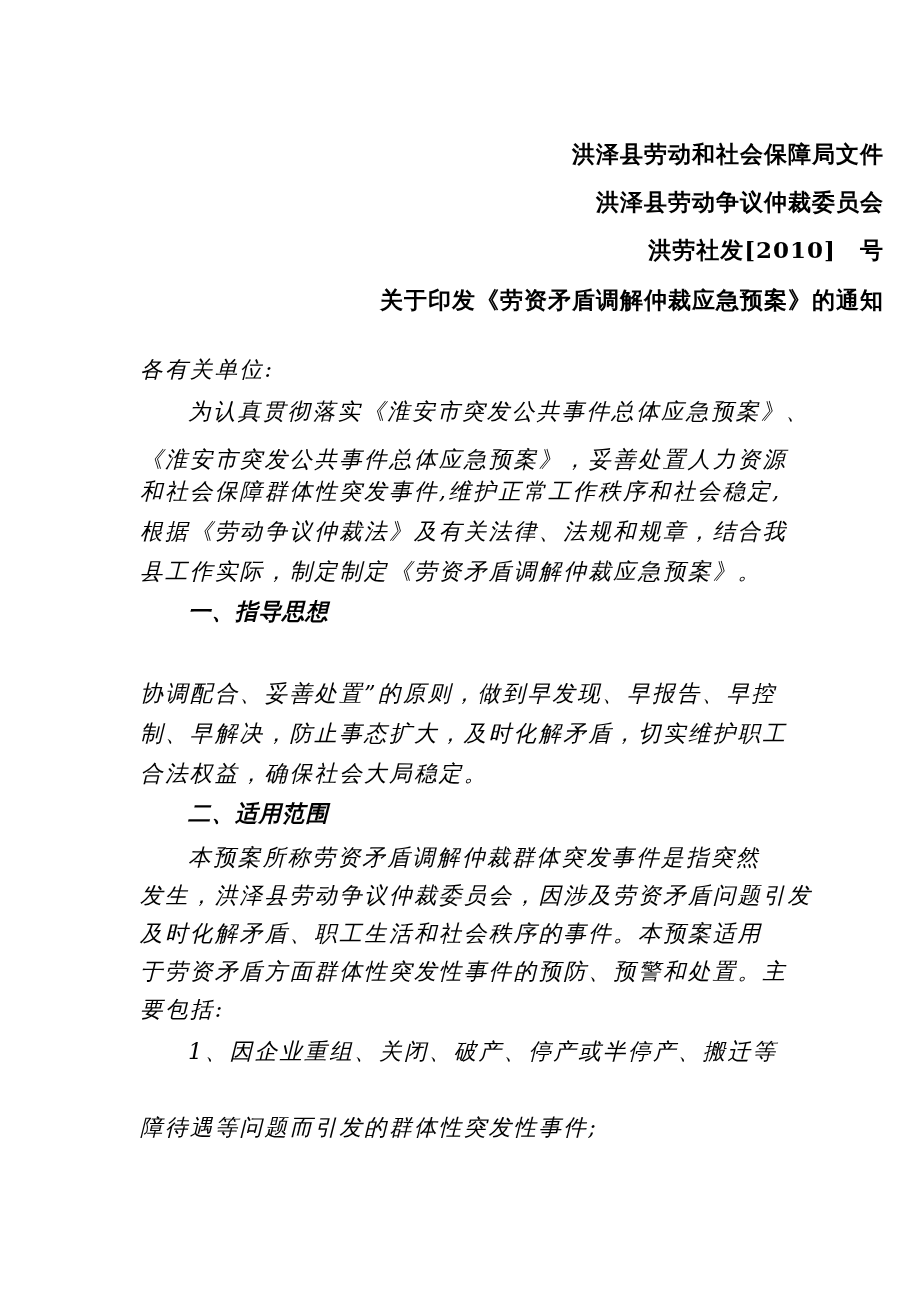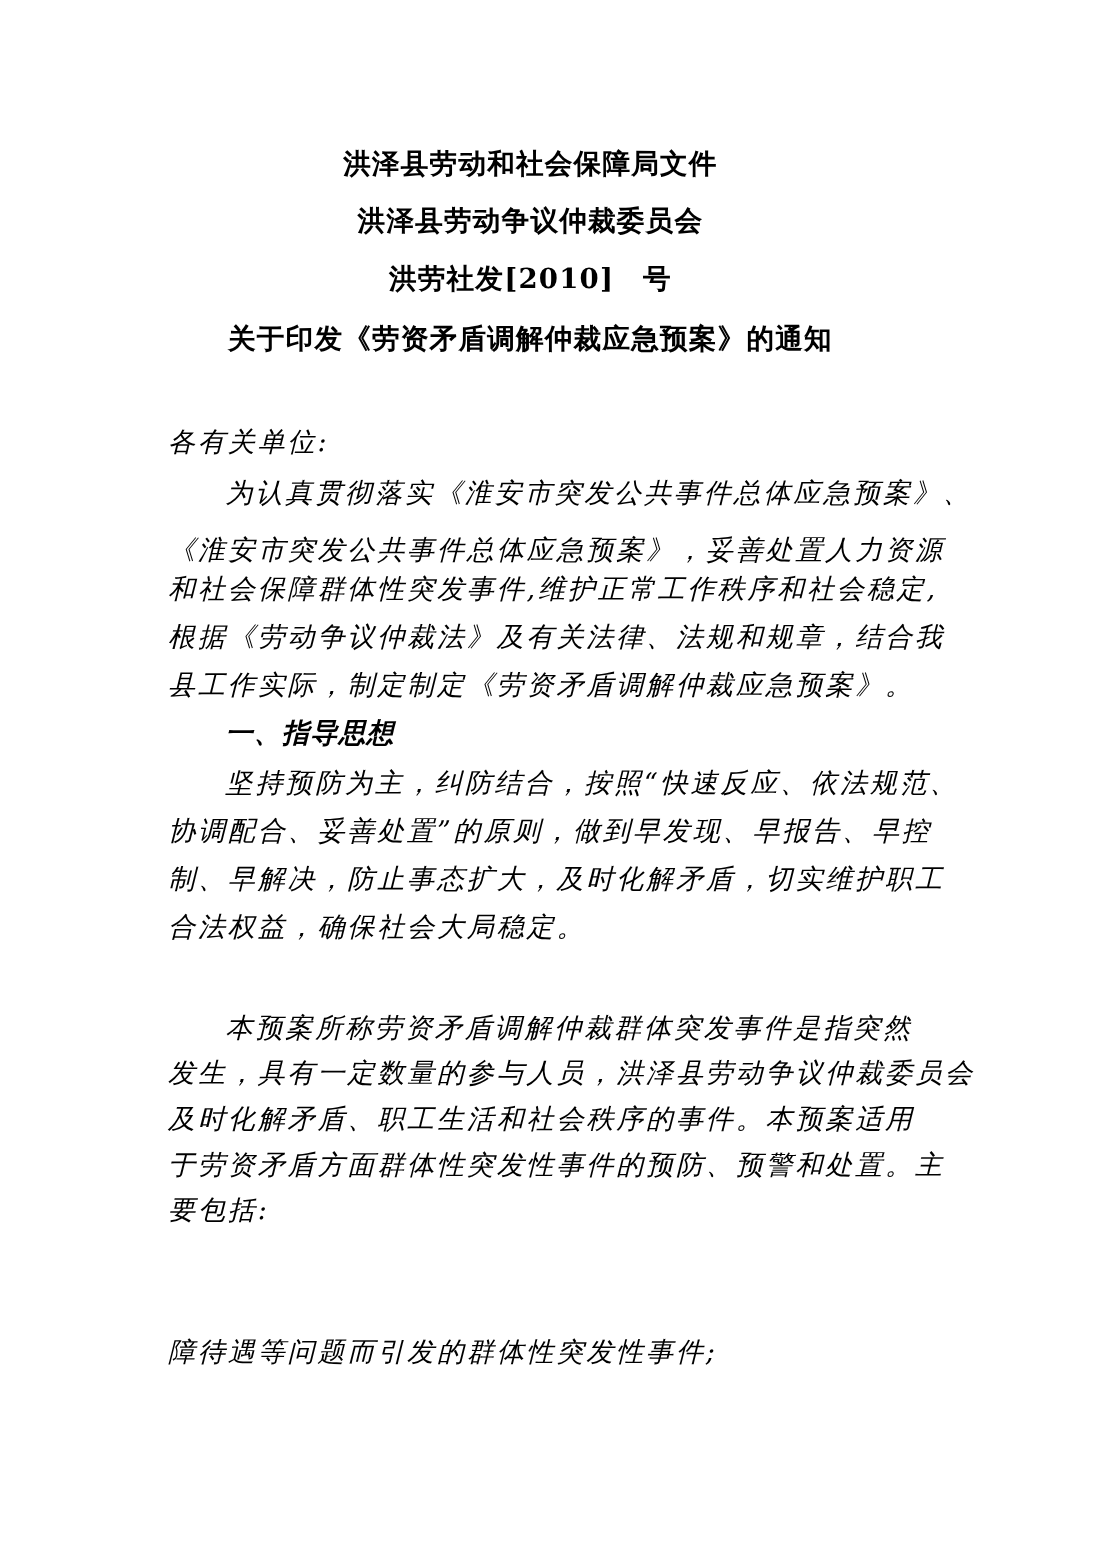--- a/index.html
+++ b/index.html
@@ -1,20 +1,20 @@
 <!DOCTYPE html>
 <html><head>
   <meta charset="utf-8">
   <style>
     html, body { margin: 0; padding: 0; background: #ffffff; }
     body { width: 920px; height: 1302px; position: relative; overflow: hidden;
            font-family: "DejaVu Serif", "Liberation Serif", serif; color: #000; }
     .page { position: absolute; left: 0; top: 0; width: 920px; height: 1302px; background: #fff; }
-    .title { position: absolute; left: 0; width: 884px; text-align: center;
-             font-size: 23px; font-weight: bold; line-height: 30px; letter-spacing: 1px; }
+    .title { position: absolute; left: 0; width: 884px; text-align: right;
+             font-size: 23px; font-weight: bold; line-height: 30px; letter-spacing: 1px; margin-top: 17px; }
     .line { position: absolute; left: 140px; width: 642px; font-size: 22.5px; line-height: 30px;
             white-space: nowrap; letter-spacing: 2.4px; font-style: italic; }
     .indent { left: 188px; width: 594px; }
     .heading { font-weight: bold; letter-spacing: 1px; }
   </style>
 </head>
 <body>
 
 <div class="page">
   <div class="title" style="top:122px">洪泽县劳动和社会保障局文件</div>
@@ -24,25 +24,26 @@
 
   <div class="line" style="top:354px">各有关单位:</div>
 
   <div class="line indent" style="top:396px">为认真贯彻落实《淮安市突发公共事件总体应急预案》、</div>
   <div class="line" style="top:444px">《淮安市突发公共事件总体应急预案》，妥善处置人力资源</div>
   <div class="line" style="top:476px">和社会保障群体性突发事件,维护正常工作秩序和社会稳定,</div>
   <div class="line" style="top:556px">县工作实际，制定制定《劳资矛盾调解仲裁应急预案》。</div>
   <div class="line" style="top:516px">根据《劳动争议仲裁法》及有关法律、法规和规章，结合我</div>
 
   <div class="line indent heading" style="top:596px">一、指导思想</div>
-  <div class="line indent" style="top:638px">坚持预防为主，纠防结合，按照“快速反应、依法规范、</div>
   <div class="line" style="top:678px">协调配合、妥善处置”的原则，做到早发现、早报告、早控</div>
   <div class="line" style="top:758px">合法权益，确保社会大局稳定。</div>
   <div class="line" style="top:718px">制、早解决，防止事态扩大，及时化解矛盾，切实维护职工</div>
 
+  <div class="line indent heading" style="top:798px">二、适用范围</div>
   <div class="line indent" style="top:842px">本预案所称劳资矛盾调解仲裁群体突发事件是指突然</div>
-  <div class="line" style="top:880px">发生，具有一定数量的参与人员，洪泽县劳动争议仲裁委员会</div>
+  <div class="line" style="top:880px">发生，洪泽县劳动争议仲裁委员会，因涉及劳资矛盾问题引发</div>
   <div class="line" style="top:918px">及时化解矛盾、职工生活和社会秩序的事件。本预案适用</div>
   <div class="line" style="top:956px">于劳资矛盾方面群体性突发性事件的预防、预警和处置。主</div>
   <div class="line" style="top:994px">要包括:</div>
 
+  <div class="line indent" style="top:1036px">1、因企业重组、关闭、破产、停产或半停产、搬迁等</div>
   <div class="line" style="top:1112px">障待遇等问题而引发的群体性突发性事件;</div>
 </div>
 
 </body></html>

